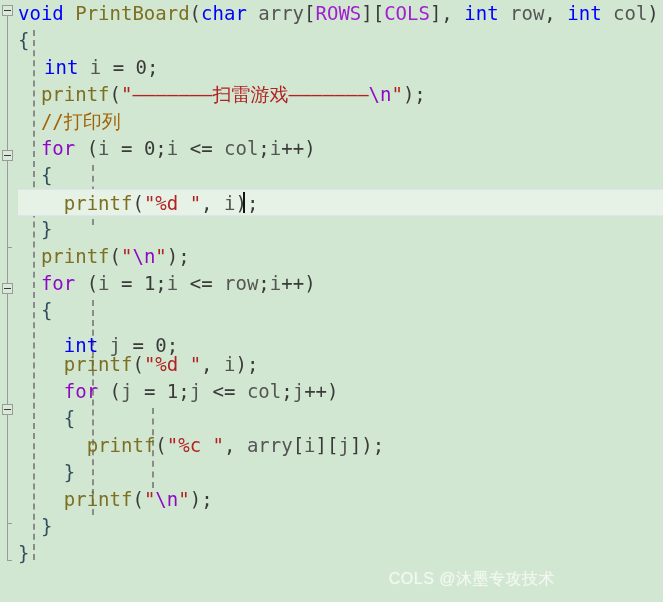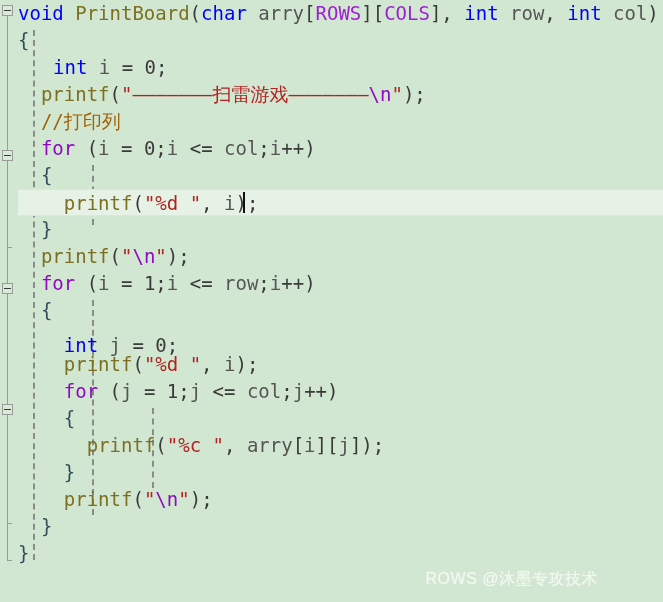--- a/index.html
+++ b/index.html
@@ -12,21 +12,20 @@
     overflow: hidden;
     background: #d2e7d1;
     font-family: "DejaVu Sans Mono", "Liberation Mono", monospace;
   }
 
   #editor {
     position: relative;
     width: 575px;
     height: 602px;
     background: #d2e7d1;
-    padding-left: 43px;
   }
 
   
   #gutter {
     position: absolute;
     left: 0;
     top: 0;
     width: 18px;
     height: 602px;
     background: #d2e7d1;
@@ -159,21 +158,21 @@
   <div id="guides">
       <div class="guide" style="left: 33px; top: 30px; height: 530px;"></div>
       <div class="guide" style="left: 92px; top: 165px; height: 60px;"></div>
       <div class="guide" style="left: 92px; top: 300px; height: 215px;"></div>
       <div class="guide" style="left: 152px; top: 408px; height: 80px;"></div>
     </div>
 
   <div id="code">
       <div class="line" style="top: 0px;"><span class="txt" style="left: 18px;"><span class="kw">void</span><span class="pun"> </span><span class="fn">PrintBoard</span><span class="pun">(</span><span class="kw">char</span><span class="pun"> </span><span class="id">arry</span><span class="pun">[</span><span class="mac">ROWS</span><span class="pun">][</span><span class="mac">COLS</span><span class="pun">], </span><span class="kw">int</span><span class="pun"> </span><span class="id">row</span><span class="pun">, </span><span class="kw">int</span><span class="pun"> </span><span class="id">col</span><span class="pun">)</span></span></div>
       <div class="line" style="top: 27px;"><span class="txt" style="left: 18px;"><span class="brc">{</span></span></div>
-      <div class="line" style="top: 54px;"><span class="txt" style="left: 53px;"><span class="kw">int</span><span class="pun"> </span><span class="id">i</span><span class="pun"> = </span><span class="num">0</span><span class="pun">;</span></span></div>
+      <div class="line" style="top: 54px;"><span class="txt" style="left: 44px;"><span class="kw">int</span><span class="pun"> </span><span class="id">i</span><span class="pun"> = </span><span class="num">0</span><span class="pun">;</span></span></div>
       <div class="line" style="top: 81px;"><span class="txt" style="left: 40.9px;"><span class="fn">printf</span><span class="pun">(</span><span class="str">"———————扫雷游戏———————</span><span class="esc">\n</span><span class="str">"</span><span class="pun">);</span></span></div>
       <div class="line" style="top: 108px;"><span class="txt" style="left: 40.9px;"><span class="com">//打印列</span></span></div>
       <div class="line" style="top: 135px;"><span class="txt" style="left: 40.9px;"><span class="ctl">for</span><span class="pun"> (</span><span class="id">i</span><span class="pun"> = </span><span class="num">0</span><span class="pun">;</span><span class="id">i</span><span class="pun"> &lt;= </span><span class="id">col</span><span class="pun">;</span><span class="id">i</span><span class="pun">++)</span></span></div>
       <div class="line" style="top: 162px;"><span class="txt" style="left: 40.9px;"><span class="brc">{</span></span></div>
       <div class="line current" style="top: 189px;"><span class="txt" style="left: 63.8px;"><span class="fn">printf</span><span class="pun">(</span><span class="str">"%d "</span><span class="pun">, </span><span class="id">i</span><span class="pun">);</span></span></div>
       <div class="line" style="top: 216px;"><span class="txt" style="left: 40.9px;"><span class="brc">}</span></span></div>
       <div class="line" style="top: 243px;"><span class="txt" style="left: 40.9px;"><span class="fn">printf</span><span class="pun">(</span><span class="str">"</span><span class="esc">\n</span><span class="str">"</span><span class="pun">);</span></span></div>
       <div class="line" style="top: 270px;"><span class="txt" style="left: 40.9px;"><span class="ctl">for</span><span class="pun"> (</span><span class="id">i</span><span class="pun"> = </span><span class="num">1</span><span class="pun">;</span><span class="id">i</span><span class="pun"> &lt;= </span><span class="id">row</span><span class="pun">;</span><span class="id">i</span><span class="pun">++)</span></span></div>
       <div class="line" style="top: 297px;"><span class="txt" style="left: 40.9px;"><span class="brc">{</span></span></div>
       <div class="line" style="top: 332px;"><span class="txt" style="left: 63.8px;"><span class="kw">int</span><span class="pun"> </span><span class="id">j</span><span class="pun"> = </span><span class="num">0</span><span class="pun">;</span></span></div>
@@ -182,15 +181,15 @@
       <div class="line" style="top: 405px;"><span class="txt" style="left: 63.8px;"><span class="brc">{</span></span></div>
       <div class="line" style="top: 432px;"><span class="txt" style="left: 86.7px;"><span class="fn">printf</span><span class="pun">(</span><span class="str">"%c "</span><span class="pun">, </span><span class="id">arry</span><span class="pun">[</span><span class="id">i</span><span class="pun">][</span><span class="id">j</span><span class="pun">]);</span></span></div>
       <div class="line" style="top: 459px;"><span class="txt" style="left: 63.8px;"><span class="brc">}</span></span></div>
       <div class="line" style="top: 486px;"><span class="txt" style="left: 63.8px;"><span class="fn">printf</span><span class="pun">(</span><span class="str">"</span><span class="esc">\n</span><span class="str">"</span><span class="pun">);</span></span></div>
       <div class="line" style="top: 513px;"><span class="txt" style="left: 40.9px;"><span class="brc">}</span></span></div>
       <div class="line" style="top: 540px;"><span class="txt" style="left: 18px;"><span class="brc">}</span></span></div>
     </div>
 
   <div id="caret" style="top: 192px; left: 243px;"></div>
 
-  <div id="watermark">ROWS @沐墨专攻技术</div>
+  <div id="watermark">COLS @沐墨专攻技术</div>
 
 </div>
 
 </body></html>

